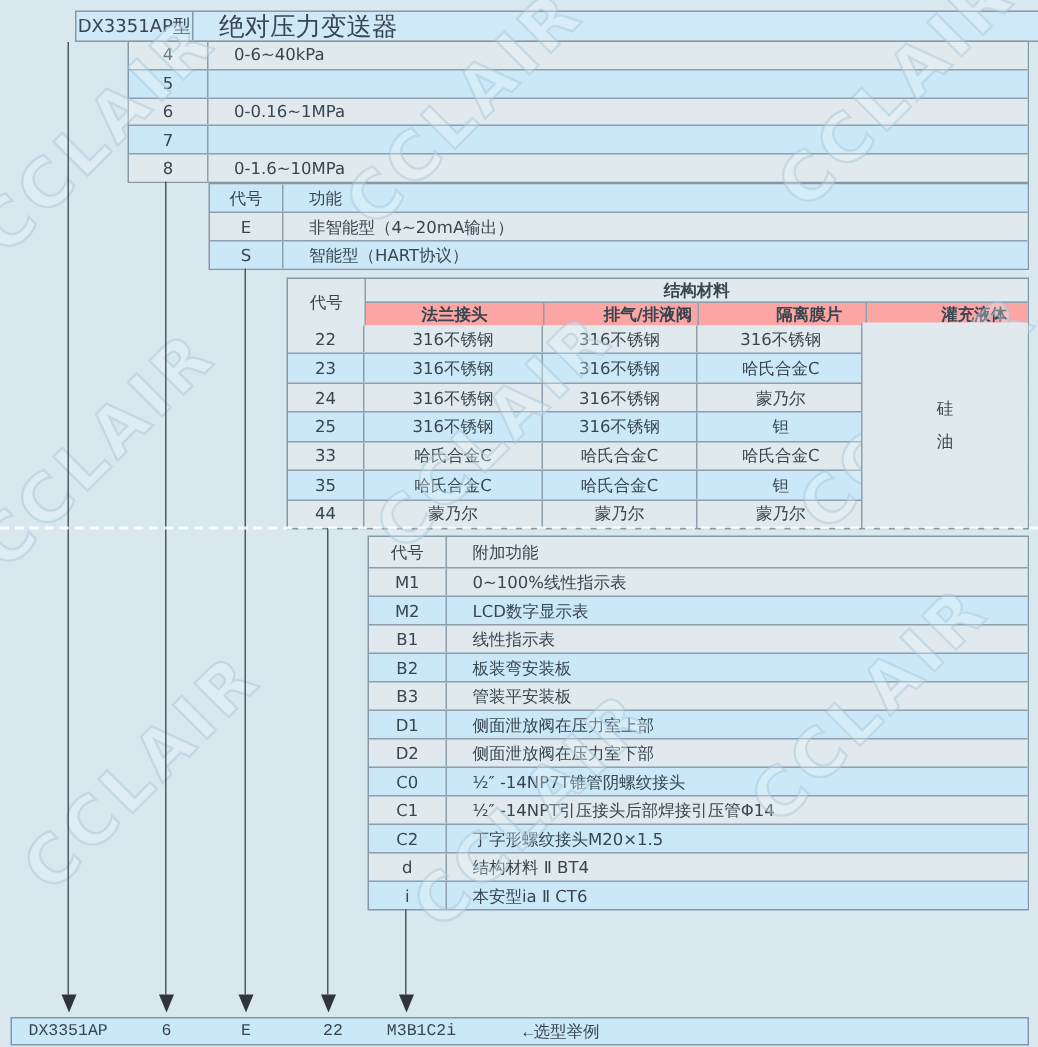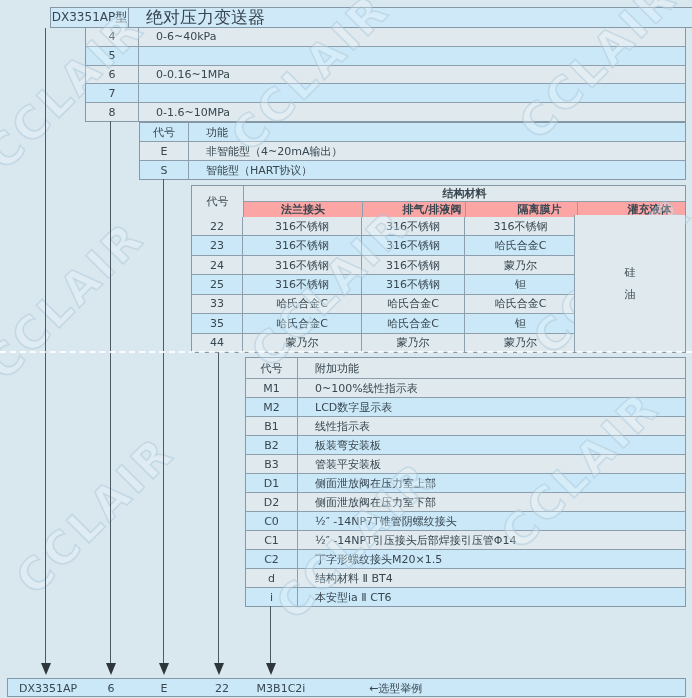--- a/index.html
+++ b/index.html
@@ -57,21 +57,21 @@
   
   #foldline{position:absolute;left:0;top:351px;width:692px;height:0;
             border-top:2px dashed rgba(255,255,255,0.85);z-index:4;}
   
   .vline{position:absolute;width:1px;background:#4d5a63;z-index:2;}
   .arrow{position:absolute;width:0;height:0;border-left:5px solid transparent;
          border-right:5px solid transparent;border-top:12px solid #2e363c;z-index:2;}
   
   #strip{position:absolute;left:7px;top:678px;width:679px;height:19px;
          background:#cbe8f8;border:1px solid #8598a6;box-sizing:border-box;z-index:2;}
-  #strip span{position:absolute;top:50%;transform:translateY(-50%);white-space:nowrap;}
+  #strip span{position:absolute;top:50%;transform:translateY(-50%);white-space:nowrap;font-family:Liberation Mono, monospace;}
   .strip-ctr{transform:translate(-50%,-50%) !important;}
   
   .wm{position:absolute;transform:translate(-50%,-50%) rotate(-45deg);
       font-size:44px;font-weight:bold;letter-spacing:4px;white-space:nowrap;
       color:rgba(240,248,252,0.30);-webkit-text-stroke:1.5px rgba(165,195,214,0.45);
       z-index:1;pointer-events:none;}
 </style>
 </head>
 <body>
 
@@ -262,16 +262,16 @@
       <div class="vline" style="left: 270px; top: 606px; height: 57px;"></div>
       <div class="arrow" style="left: 265.5px; top: 663px;"></div>
     </div>
 
   <div id="strip">
     <span style="left:11px">DX3351AP</span>
     <span class="strip-ctr" style="left:103px">6</span>
     <span class="strip-ctr" style="left:156px">E</span>
     <span class="strip-ctr" style="left:214px">22</span>
     <span class="strip-ctr" style="left:273px">M3B1C2i</span>
-    <span style="left:361px">←选型举例</span>
+    <span style="left:341px">←选型举例</span>
   </div>
 
 </div>
 
 </body></html>

